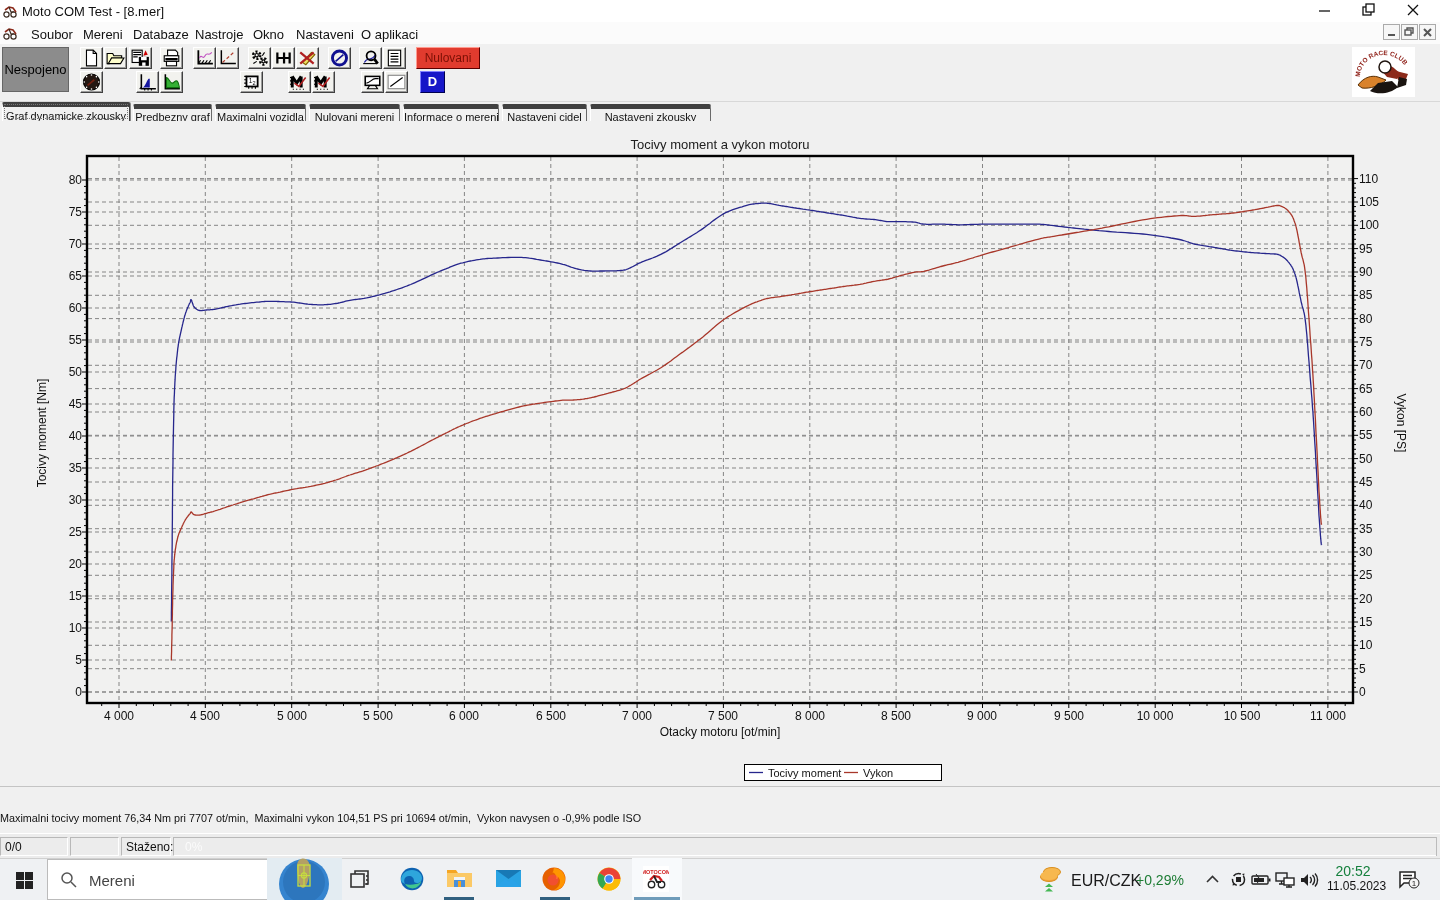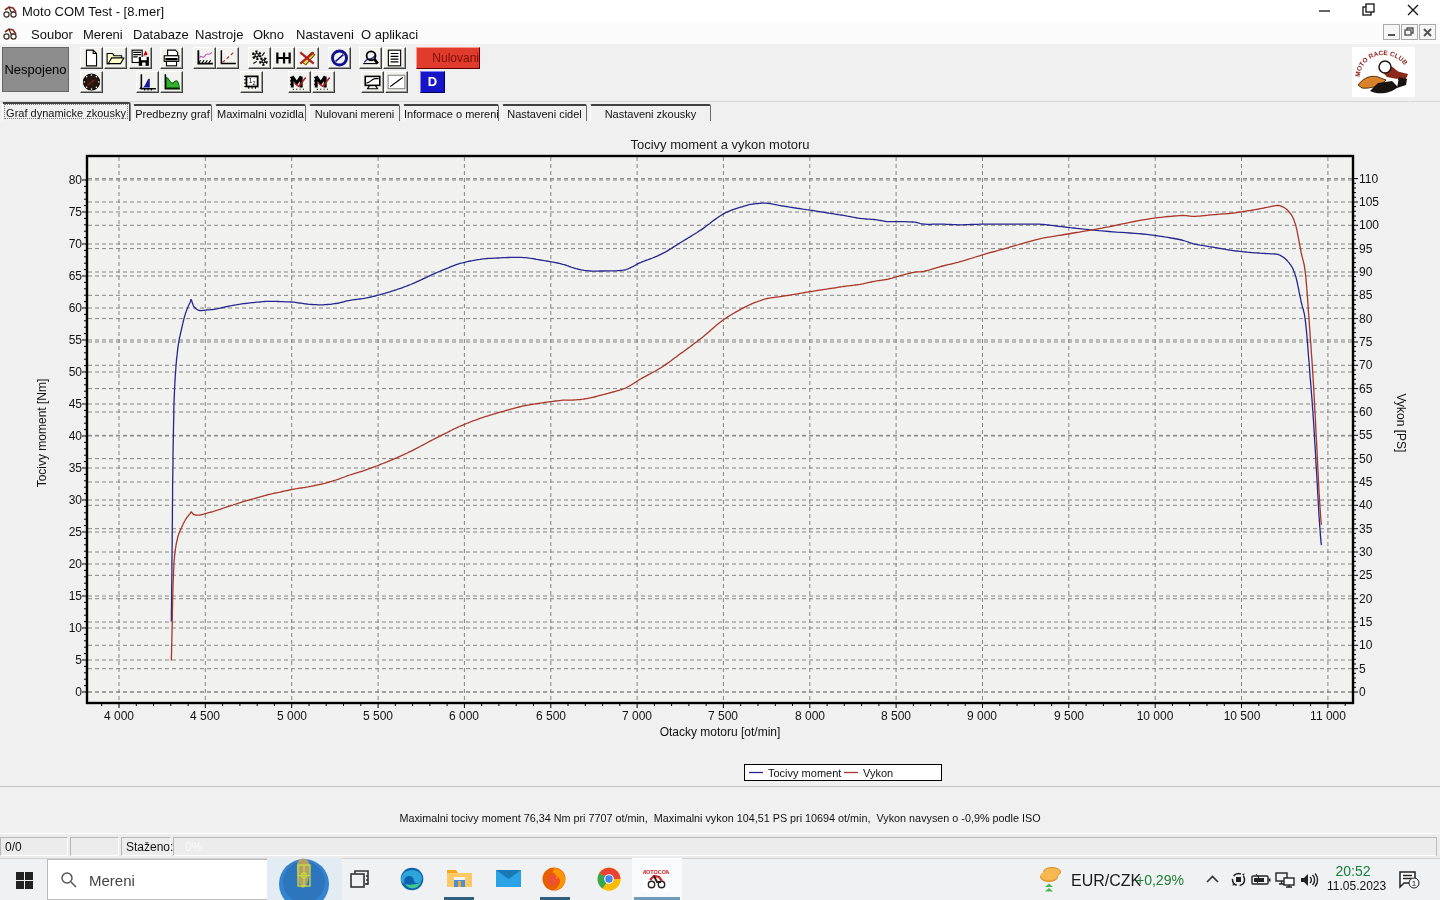--- a/index.html
+++ b/index.html
@@ -1,17 +1,17 @@
 <!DOCTYPE html>
 <html><head><meta charset="utf-8"><style>
 *{margin:0;padding:0;box-sizing:border-box}
 body{width:1440px;height:900px;font-family:"Liberation Sans",sans-serif;background:#f0f0f0;overflow:hidden;position:relative}
 .abs{position:absolute}
 .tb{position:absolute;border-top:1px solid #fff;border-left:1px solid #fff;border-right:1px solid #404040;border-bottom:1px solid #404040;box-shadow:inset -1px -1px 0 #9a9a9a;display:flex;align-items:center;justify-content:center}
-.tab{position:absolute;top:104px;height:17px;background:#f0f0f0;border-top:2px solid #404040;border-left:1px solid #fff;border-right:1px solid #6a6a6a;border-radius:2px 2px 0 0;font-size:11px;color:#111;text-align:center;line-height:16px;white-space:nowrap;overflow:hidden}
+.tab{position:absolute;top:104px;height:17px;background:#f0f0f0;border-top:5px solid #404040;border-left:1px solid #fff;border-right:1px solid #6a6a6a;border-radius:2px 2px 0 0;font-size:11px;color:#111;text-align:center;line-height:16px;white-space:nowrap;overflow:hidden}
 .tab.active{top:102px;height:19px;border-right:1px solid #404040;box-shadow:1px 0 0 #888;line-height:18px;outline:1px dotted #777;outline-offset:-3px}
 .cell{position:absolute;top:837px;height:19px;border:1px solid #b8b8b8;border-bottom-color:#fff;border-right-color:#fff;font-size:12px;color:#111;padding:2px 4px;background:#ececec}
 .ti{position:absolute;top:866px;width:26px;height:28px}
 </style></head><body>
 
 <div class="abs" style="left:0;top:0;width:1440px;height:22px;background:#fff"></div>
 <div class="abs" style="left:3px;top:4px"><svg width="14" height="13" viewBox="0 0 14 13">
       <circle cx="3.5" cy="9.5" r="2.6" fill="none" stroke="#3a2a20" stroke-width="1.2"></circle>
       <circle cx="10.5" cy="9.5" r="2.6" fill="none" stroke="#3a2a20" stroke-width="1.2"></circle>
       <path d="M2 5l4-3 4 1 3 4" stroke="#8c2a1a" stroke-width="1.6" fill="none"></path>
@@ -195,21 +195,21 @@
       <path d="M3 9c3 0 5-4 8-4h3" stroke="#000" fill="none"></path>
       <path d="M6 11l-2 3h9l-2-3" fill="none" stroke="#000"></path>
     </svg>
   </div>
 <div class="tb" style="left:385px;top:71px;width:23px;height:22px;background:#f2f2ee">
     <svg width="19" height="18" viewBox="0 0 17 16">
       <rect x="1" y="2" width="15" height="12" fill="#fff" stroke="#888"></rect>
       <path d="M3 12L14 4" stroke="#000"></path>
     </svg>
   </div>
-<div class="abs" style="left:416px;top:47px;width:64px;height:22px;background:#e13b2e;border-top:1px solid #ff9a90;border-left:1px solid #ff9a90;border-right:1px solid #5a0000;border-bottom:1px solid #5a0000;color:#7a1005;font-size:12px;text-align:right;line-height:20px">Nulovani</div>
+<div class="abs" style="left:416px;top:47px;width:64px;height:22px;background:#e13b2e;border-top:1px solid #ff9a90;border-left:1px solid #ff9a90;border-right:1px solid #5a0000;border-bottom:1px solid #5a0000;color:#7a1005;font-size:12px;text-align:center;line-height:20px">Nulovani</div>
 <div class="abs" style="left:420px;top:71px;width:25px;height:22px;background:#1616c8;border-top:1px solid #8080ff;border-left:1px solid #8080ff;border-right:1px solid #000050;border-bottom:1px solid #000050;color:#fff;font-weight:bold;font-size:13px;text-align:center;line-height:20px">D</div>
 <div class="abs" style="left:1352px;top:47px"><svg width="63" height="50" viewBox="0 0 63 50">
       <rect width="63" height="50" fill="#fff"></rect>
 <path id="arc" d="M8 30 A24 22 0 0 1 56 30" fill="none" stroke="none"></path>
 <text font-size="6.5" font-weight="bold" fill="#8c1a12" font-family="Liberation Sans"><textPath href="#arc">MOTO RACE CLUB</textPath></text>
 <path d="M6 38c6-8 14-10 20-8l8 3c-6 6-16 9-24 8z" fill="#d9822b" stroke="#5a3005"></path>
 <path d="M28 22c5-4 12-4 15 0l6 5-4 5-10-2z" fill="#8c2a1a"></path>
 <path d="M44 24l12 3-2 5-8 1z" fill="#8c2a1a"></path>
 <circle cx="33" cy="20" r="6" fill="#fff" stroke="#201510" stroke-width="1.5"></circle>
 <path d="M18 44c8 4 20 3 28-4l-6-6-14 2z" fill="#1a1410"></path>
@@ -297,21 +297,21 @@
 <path d="M171.3 621.6L171.4 617.8L171.4 613.1L171.5 607.5L171.6 601.2L171.6 594.4L171.7 587.2L171.8 579.8L171.9 572.2L171.9 564.8L172.0 557.6L172.1 550.4L172.2 542.8L172.2 534.9L172.3 526.9L172.4 518.8L172.4 510.8L172.5 502.8L172.6 495.1L172.6 487.8L172.7 480.8L172.8 474.2L172.9 467.7L173.0 461.4L173.0 455.3L173.1 449.4L173.2 443.7L173.3 438.2L173.4 433.0L173.5 428.0L173.6 423.2L173.7 418.7L173.8 414.6L173.8 410.7L173.9 407.0L174.0 403.6L174.1 400.3L174.2 397.1L174.4 394.1L174.5 391.0L174.6 388.0L174.8 385.0L174.9 382.2L175.1 379.4L175.2 376.8L175.4 374.2L175.6 371.7L175.8 369.3L175.9 367.0L176.1 364.7L176.3 362.4L176.5 360.2L176.7 358.1L177.0 356.0L177.2 354.0L177.4 352.1L177.6 350.2L177.8 348.4L178.1 346.6L178.3 344.9L178.6 343.2L178.8 341.6L179.1 340.1L179.4 338.6L179.7 337.2L180.0 335.8L180.3 334.5L180.6 333.2L180.9 331.9L181.2 330.5L181.5 329.1L181.8 327.7L182.2 326.2L182.5 324.7L182.9 323.2L183.2 321.7L183.6 320.3L183.9 318.8L184.3 317.5L184.6 316.2L185.0 315.0L185.3 314.0L185.6 312.9L186.0 312.0L186.3 311.1L186.6 310.3L186.9 309.5L187.2 308.8L187.5 308.0L187.8 307.4L188.1 306.7L188.3 306.1L188.6 305.5L188.8 305.0L189.0 304.6L189.2 304.1L189.4 303.7L189.6 303.3L189.8 303.0L190.0 302.6L190.2 302.2L190.3 301.9L190.4 301.5L190.5 301.0L190.6 300.6L190.6 300.3L190.7 300.0L190.8 299.7L190.9 299.6L191.0 299.6L191.2 299.7L191.4 300.0L191.6 300.4L191.8 301.0L192.0 301.7L192.3 302.5L192.5 303.3L192.8 304.1L193.1 304.9L193.3 305.5L193.6 306.1L193.9 306.5L194.2 307.0L194.5 307.3L194.8 307.7L195.1 308.0L195.4 308.3L195.7 308.6L196.0 308.8L196.4 309.1L196.7 309.3L197.1 309.5L197.4 309.7L197.7 309.9L198.1 310.0L198.4 310.2L198.8 310.3L199.1 310.4L199.6 310.5L200.0 310.5L200.5 310.6L201.1 310.6L201.6 310.6L202.2 310.5L202.9 310.4L203.6 310.4L204.2 310.3L204.9 310.2L205.7 310.1L206.4 310.0L207.1 309.9L207.8 309.9L208.5 309.8L209.2 309.8L209.9 309.8L210.6 309.7L211.3 309.7L212.1 309.6L212.9 309.5L213.8 309.4L214.7 309.3L215.7 309.1L216.7 308.9L217.8 308.7L218.9 308.4L220.1 308.1L221.3 307.8L222.5 307.5L223.7 307.3L225.0 307.0L226.2 306.7L227.5 306.5L228.9 306.2L230.2 305.9L231.6 305.7L232.9 305.4L234.3 305.1L235.8 304.9L237.2 304.6L238.7 304.4L240.2 304.2L241.8 303.9L243.4 303.7L245.1 303.5L246.8 303.3L248.5 303.1L250.2 302.9L251.9 302.7L253.6 302.6L255.1 302.4L256.6 302.2L258.1 302.1L259.4 302.0L260.8 301.8L262.0 301.7L263.3 301.6L264.5 301.5L265.7 301.4L266.9 301.4L268.1 301.3L269.2 301.3L270.4 301.3L271.5 301.3L272.5 301.3L273.5 301.3L274.5 301.3L275.5 301.4L276.6 301.4L277.6 301.5L278.8 301.5L280.0 301.6L281.2 301.6L282.5 301.7L283.9 301.7L285.3 301.8L286.7 301.8L288.2 301.9L289.6 301.9L291.1 302.0L292.5 302.1L293.9 302.2L295.3 302.4L296.7 302.6L298.1 302.8L299.5 303.0L300.9 303.2L302.3 303.4L303.7 303.6L305.1 303.8L306.5 304.0L307.9 304.2L309.3 304.3L310.7 304.4L312.1 304.5L313.5 304.6L314.9 304.7L316.3 304.7L317.7 304.8L319.1 304.8L320.5 304.8L321.9 304.8L323.3 304.8L324.7 304.7L326.1 304.6L327.5 304.5L328.9 304.4L330.3 304.3L331.7 304.1L333.1 303.9L334.5 303.7L335.9 303.5L337.3 303.3L338.7 303.0L340.1 302.7L341.5 302.3L342.9 302.0L344.3 301.6L345.7 301.2L347.1 300.9L348.5 300.6L349.9 300.3L351.3 300.1L352.7 299.9L354.1 299.7L355.5 299.5L356.9 299.4L358.3 299.2L359.7 299.0L361.1 298.8L362.5 298.6L363.9 298.4L365.3 298.1L366.6 297.9L368.0 297.6L369.3 297.3L370.7 297.0L372.0 296.7L373.4 296.3L374.9 296.0L376.3 295.6L377.9 295.2L379.5 294.8L381.1 294.3L382.9 293.8L384.6 293.4L386.4 292.8L388.2 292.3L390.0 291.8L391.8 291.2L393.6 290.7L395.3 290.1L397.0 289.5L398.7 288.9L400.4 288.4L402.1 287.8L403.7 287.2L405.4 286.5L407.2 285.9L408.9 285.2L410.7 284.5L412.6 283.7L414.6 282.8L416.6 281.9L418.8 280.9L421.0 279.9L423.2 278.8L425.4 277.8L427.5 276.8L429.6 275.8L431.5 274.9L433.3 274.1L435.0 273.3L436.5 272.7L438.0 272.0L439.3 271.5L440.7 270.9L441.9 270.4L443.2 269.9L444.5 269.4L445.8 268.9L447.1 268.3L448.5 267.8L449.8 267.2L451.1 266.7L452.4 266.2L453.7 265.6L455.0 265.1L456.4 264.6L457.9 264.1L459.4 263.7L460.9 263.2L462.7 262.8L464.5 262.3L466.4 261.9L468.3 261.4L470.3 261.0L472.3 260.7L474.3 260.3L476.3 259.9L478.2 259.6L479.9 259.4L481.6 259.1L483.1 258.9L484.5 258.8L485.9 258.6L487.3 258.5L488.7 258.4L490.2 258.3L491.8 258.3L493.5 258.2L495.5 258.1L497.7 258.0L500.1 257.9L502.7 257.7L505.4 257.6L508.2 257.5L511.0 257.4L513.8 257.4L516.5 257.4L519.0 257.4L521.4 257.4L523.6 257.6L525.6 257.7L527.5 257.9L529.4 258.2L531.2 258.4L533.0 258.7L534.8 259.0L536.6 259.4L538.4 259.7L540.4 260.0L542.4 260.3L544.5 260.7L546.7 261.0L548.9 261.4L551.1 261.8L553.2 262.2L555.3 262.6L557.4 263.0L559.3 263.4L561.1 263.8L562.8 264.3L564.3 264.7L565.8 265.2L567.1 265.7L568.5 266.2L569.7 266.6L571.0 267.1L572.3 267.5L573.6 267.9L574.9 268.3L576.3 268.7L577.6 269.0L578.9 269.3L580.2 269.6L581.5 269.9L582.8 270.1L584.2 270.4L585.6 270.6L587.2 270.7L588.7 270.9L590.4 271.0L592.3 271.1L594.2 271.1L596.1 271.1L598.1 271.1L600.1 271.0L602.1 271.0L604.1 271.0L606.0 270.9L607.7 270.9L609.5 270.9L611.2 270.8L612.9 270.8L614.5 270.8L616.2 270.8L617.7 270.7L619.2 270.6L620.7 270.5L622.0 270.4L623.3 270.2L624.4 270.0L625.5 269.8L626.4 269.5L627.2 269.2L628.0 268.9L628.8 268.5L629.5 268.2L630.3 267.8L631.1 267.4L631.9 267.0L632.7 266.7L633.5 266.3L634.1 265.9L634.8 265.5L635.5 265.1L636.2 264.7L637.1 264.2L638.1 263.7L639.2 263.2L640.6 262.6L642.1 261.9L644.0 261.2L645.9 260.4L648.1 259.7L650.3 258.8L652.5 258.0L654.8 257.1L657.1 256.2L659.2 255.2L661.3 254.2L663.2 253.2L665.2 252.2L667.0 251.1L668.9 249.9L670.8 248.8L672.6 247.6L674.5 246.4L676.4 245.2L678.3 243.9L680.3 242.7L682.3 241.5L684.3 240.3L686.3 239.1L688.4 237.8L690.4 236.6L692.5 235.3L694.6 234.0L696.7 232.7L698.8 231.3L701.0 229.9L703.2 228.4L705.4 226.8L707.6 225.1L709.9 223.4L712.1 221.6L714.4 219.9L716.7 218.3L718.9 216.7L721.2 215.2L723.4 213.9L725.7 212.7L728.1 211.7L730.5 210.7L732.9 209.7L735.2 208.9L737.6 208.1L739.8 207.4L742.0 206.8L744.0 206.2L745.9 205.6L747.6 205.1L749.2 204.7L750.7 204.4L752.1 204.2L753.4 204.0L754.6 203.8L755.8 203.7L757.0 203.6L758.1 203.5L759.2 203.4L760.3 203.3L761.2 203.2L762.2 203.1L763.0 203.1L763.9 203.1L764.7 203.1L765.5 203.1L766.4 203.2L767.3 203.3L768.4 203.4L769.4 203.5L770.6 203.7L771.8 203.9L773.0 204.1L774.2 204.4L775.5 204.6L776.7 204.9L778.0 205.1L779.2 205.4L780.4 205.6L781.6 205.8L782.8 206.0L783.9 206.2L785.0 206.4L786.2 206.5L787.3 206.7L788.5 206.9L789.8 207.1L791.1 207.3L792.5 207.5L794.1 207.8L795.7 208.0L797.5 208.3L799.3 208.5L801.2 208.8L803.0 209.1L804.8 209.3L806.6 209.6L808.3 209.8L809.8 210.1L811.2 210.3L812.5 210.5L813.8 210.7L815.0 210.9L816.2 211.1L817.3 211.3L818.4 211.4L819.6 211.6L820.7 211.8L821.9 212.0L823.1 212.2L824.3 212.4L825.5 212.6L826.7 212.8L827.9 213.0L829.1 213.2L830.4 213.3L831.6 213.5L832.8 213.7L834.0 213.9L835.2 214.1L836.4 214.3L837.6 214.5L838.7 214.7L839.9 214.8L841.1 215.0L842.3 215.2L843.5 215.4L844.8 215.6L846.1 215.8L847.4 216.1L848.7 216.3L850.0 216.6L851.4 216.9L852.8 217.2L854.1 217.4L855.6 217.7L857.0 218.0L858.4 218.2L859.9 218.4L861.4 218.6L862.9 218.7L864.5 218.9L866.1 219.0L867.8 219.1L869.4 219.2L871.0 219.3L872.5 219.4L874.0 219.5L875.4 219.7L876.8 219.9L878.1 220.1L879.3 220.3L880.5 220.5L881.7 220.7L882.8 220.9L884.0 221.1L885.2 221.3L886.3 221.5L887.5 221.6L888.7 221.7L889.9 221.7L891.0 221.7L892.2 221.7L893.3 221.7L894.5 221.6L895.7 221.6L897.0 221.6L898.3 221.6L899.6 221.6L901.0 221.6L902.6 221.7L904.2 221.7L905.9 221.7L907.6 221.8L909.3 221.9L910.9 221.9L912.4 222.0L913.9 222.1L915.1 222.2L916.2 222.4L917.2 222.6L917.9 222.8L918.6 223.0L919.2 223.2L919.9 223.5L920.6 223.7L921.5 223.9L922.5 224.0L923.8 224.2L925.3 224.2L926.9 224.3L928.8 224.3L930.7 224.3L932.7 224.2L934.8 224.2L936.9 224.2L938.9 224.1L940.9 224.1L942.8 224.2L944.6 224.2L946.3 224.3L947.9 224.3L949.6 224.4L951.2 224.5L952.9 224.6L954.5 224.7L956.3 224.7L958.1 224.8L960.0 224.8L962.1 224.8L964.2 224.7L966.3 224.7L968.5 224.6L970.7 224.5L973.0 224.4L975.3 224.3L977.7 224.3L980.1 224.2L982.5 224.2L984.9 224.1L987.4 224.1L989.9 224.1L992.4 224.1L995.0 224.1L997.6 224.1L1000.3 224.1L1002.9 224.1L1005.7 224.2L1008.4 224.2L1011.3 224.2L1014.3 224.1L1017.4 224.1L1020.6 224.1L1023.8 224.1L1027.0 224.1L1030.0 224.1L1032.8 224.1L1035.4 224.1L1037.8 224.2L1039.7 224.2L1041.3 224.3L1042.6 224.4L1043.7 224.5L1044.8 224.6L1045.8 224.7L1046.9 224.9L1048.2 225.0L1049.7 225.2L1051.6 225.4L1053.8 225.7L1056.2 226.0L1058.9 226.3L1061.7 226.6L1064.6 227.0L1067.6 227.3L1070.6 227.7L1073.6 228.0L1076.5 228.3L1079.2 228.6L1081.8 228.9L1084.3 229.2L1086.6 229.4L1089.0 229.7L1091.3 229.9L1093.7 230.2L1096.3 230.4L1099.0 230.7L1101.9 230.9L1105.1 231.2L1108.7 231.5L1112.6 231.8L1116.7 232.1L1121.0 232.3L1125.4 232.6L1129.9 233.0L1134.3 233.3L1138.6 233.6L1142.7 234.0L1146.6 234.4L1150.3 234.8L1154.0 235.3L1157.6 235.8L1161.2 236.3L1164.6 236.9L1168.0 237.4L1171.1 238.0L1174.1 238.5L1176.9 239.0L1179.4 239.5L1181.6 240.0L1183.5 240.5L1185.1 241.0L1186.6 241.5L1187.9 241.9L1189.1 242.4L1190.3 242.8L1191.5 243.2L1192.8 243.6L1194.2 244.0L1195.7 244.3L1197.3 244.6L1198.8 244.9L1200.4 245.2L1202.0 245.4L1203.5 245.7L1205.0 245.9L1206.5 246.1L1207.9 246.3L1209.3 246.6L1210.5 246.8L1211.7 247.0L1212.9 247.2L1214.0 247.4L1215.1 247.6L1216.2 247.7L1217.2 247.9L1218.3 248.1L1219.4 248.3L1220.5 248.5L1221.6 248.7L1222.6 248.9L1223.6 249.1L1224.7 249.2L1225.7 249.4L1226.8 249.6L1227.9 249.8L1229.1 250.0L1230.3 250.2L1231.7 250.4L1233.2 250.6L1234.8 250.8L1236.5 251.0L1238.3 251.2L1240.1 251.4L1242.0 251.6L1243.8 251.8L1245.7 252.0L1247.5 252.2L1249.3 252.3L1251.1 252.5L1252.9 252.6L1254.8 252.8L1256.7 252.9L1258.5 253.0L1260.3 253.2L1262.1 253.3L1263.8 253.4L1265.3 253.5L1266.8 253.6L1268.1 253.7L1269.3 253.7L1270.5 253.8L1271.6 253.8L1272.6 253.9L1273.5 253.9L1274.4 254.0L1275.2 254.0L1276.0 254.1L1276.8 254.2L1277.5 254.4L1278.1 254.5L1278.6 254.7L1279.1 254.8L1279.5 255.0L1279.9 255.2L1280.3 255.4L1280.7 255.6L1281.1 255.9L1281.6 256.2L1282.1 256.5L1282.6 256.8L1283.1 257.1L1283.6 257.4L1284.1 257.8L1284.6 258.2L1285.1 258.6L1285.6 259.0L1286.1 259.5L1286.6 260.0L1287.1 260.5L1287.7 261.1L1288.2 261.8L1288.7 262.4L1289.3 263.1L1289.8 263.8L1290.3 264.4L1290.8 265.1L1291.2 265.8L1291.6 266.4L1292.0 267.0L1292.3 267.6L1292.6 268.1L1292.9 268.7L1293.1 269.2L1293.3 269.7L1293.5 270.3L1293.8 270.9L1294.0 271.5L1294.2 272.2L1294.5 272.8L1294.7 273.3L1294.9 273.9L1295.1 274.4L1295.3 275.0L1295.5 275.7L1295.8 276.4L1296.0 277.4L1296.3 278.5L1296.6 279.8L1297.0 281.5L1297.4 283.3L1297.8 285.4L1298.3 287.6L1298.8 290.0L1299.2 292.4L1299.7 294.8L1300.2 297.1L1300.7 299.4L1301.1 301.6L1301.6 303.5L1302.0 305.2L1302.4 306.7L1302.9 308.2L1303.3 309.7L1303.7 311.4L1304.2 313.3L1304.6 315.5L1305.0 318.2L1305.4 321.4L1305.9 325.3L1306.3 329.7L1306.8 334.5L1307.2 339.7L1307.7 345.2L1308.1 350.7L1308.5 356.3L1309.0 361.8L1309.4 367.0L1309.8 372.0L1310.1 376.7L1310.5 381.1L1310.9 385.5L1311.2 389.7L1311.5 394.0L1311.9 398.2L1312.2 402.6L1312.5 407.1L1312.9 411.8L1313.2 416.8L1313.6 422.1L1313.9 427.7L1314.3 433.5L1314.6 439.5L1315.0 445.6L1315.4 451.7L1315.7 457.7L1316.0 463.5L1316.4 469.1L1316.7 474.4L1317.0 479.5L1317.3 484.5L1317.5 489.5L1317.8 494.3L1318.1 499.0L1318.3 503.5L1318.6 507.8L1318.8 511.9L1319.0 515.7L1319.3 519.2L1319.5 522.4L1319.7 525.4L1319.9 528.2L1320.1 530.7L1320.3 533.0L1320.4 535.1L1320.6 537.0L1320.7 538.7L1320.9 540.2L1321.0 541.6L1321.1 542.7L1321.2 543.5L1321.3 544.1L1321.3 544.4L1321.4 544.6L1321.4 544.7L1321.4 544.7L1321.5 544.7L1321.5 544.7L1321.5 544.8" stroke="#26268c" stroke-width="1.3" fill="none"></path>
 <path d="M171.3 660.5L171.4 658.9L171.4 656.7L171.5 654.2L171.6 651.4L171.6 648.4L171.7 645.2L171.8 641.8L171.9 638.5L171.9 635.1L172.0 631.9L172.1 628.7L172.2 625.2L172.2 621.7L172.3 618.1L172.4 614.5L172.4 610.9L172.5 607.4L172.6 603.9L172.6 600.6L172.7 597.5L172.8 594.5L172.9 591.6L173.0 588.8L173.0 586.0L173.1 583.4L173.2 580.8L173.3 578.3L173.4 576.0L173.5 573.7L173.6 571.5L173.7 569.5L173.8 567.7L173.8 565.9L173.9 564.2L174.0 562.7L174.1 561.2L174.2 559.8L174.4 558.4L174.5 557.0L174.6 555.6L174.8 554.2L174.9 552.9L175.1 551.6L175.2 550.4L175.4 549.2L175.6 548.1L175.8 547.0L175.9 545.9L176.1 544.8L176.3 543.8L176.5 542.7L176.7 541.7L177.0 540.8L177.2 539.8L177.4 538.9L177.6 538.0L177.8 537.1L178.1 536.3L178.3 535.5L178.6 534.6L178.8 533.9L179.1 533.1L179.4 532.4L179.7 531.7L180.0 531.0L180.3 530.4L180.6 529.7L180.9 529.0L181.2 528.4L181.5 527.7L181.8 526.9L182.2 526.2L182.5 525.4L182.9 524.7L183.2 523.9L183.6 523.2L183.9 522.5L184.3 521.8L184.6 521.1L185.0 520.5L185.3 519.9L185.6 519.4L186.0 518.9L186.3 518.4L186.6 518.0L186.9 517.5L187.2 517.1L187.5 516.7L187.8 516.4L188.1 516.0L188.3 515.7L188.6 515.3L188.8 515.1L189.0 514.8L189.2 514.5L189.4 514.3L189.6 514.1L189.8 513.9L190.0 513.7L190.2 513.5L190.3 513.3L190.4 513.0L190.5 512.8L190.6 512.6L190.6 512.4L190.7 512.3L190.8 512.2L190.9 512.1L191.0 512.0L191.2 512.0L191.4 512.1L191.6 512.3L191.8 512.5L192.0 512.8L192.3 513.1L192.5 513.4L192.8 513.7L193.1 514.0L193.3 514.2L193.6 514.4L193.9 514.6L194.2 514.7L194.5 514.8L194.8 514.9L195.1 515.0L195.4 515.0L195.7 515.1L196.0 515.1L196.4 515.1L196.7 515.2L197.1 515.2L197.4 515.2L197.7 515.2L198.1 515.2L198.4 515.2L198.8 515.2L199.1 515.1L199.6 515.1L200.0 515.0L200.5 514.9L201.1 514.8L201.6 514.6L202.2 514.5L202.9 514.3L203.6 514.1L204.2 513.9L204.9 513.7L205.7 513.5L206.4 513.3L207.1 513.1L207.8 512.9L208.5 512.7L209.2 512.6L209.9 512.4L210.6 512.2L211.3 512.0L212.1 511.8L212.9 511.6L213.8 511.3L214.7 511.0L215.7 510.7L216.7 510.4L217.8 510.0L218.9 509.6L220.1 509.3L221.3 508.8L222.5 508.4L223.7 508.0L225.0 507.6L226.2 507.2L227.5 506.7L228.9 506.3L230.2 505.9L231.6 505.4L232.9 505.0L234.3 504.5L235.8 504.0L237.2 503.6L238.7 503.1L240.2 502.7L241.8 502.2L243.4 501.7L245.1 501.2L246.8 500.7L248.5 500.2L250.2 499.7L251.9 499.2L253.6 498.8L255.1 498.3L256.6 497.9L258.1 497.5L259.4 497.1L260.8 496.7L262.0 496.4L263.3 496.0L264.5 495.7L265.7 495.3L266.9 495.0L268.1 494.7L269.2 494.4L270.4 494.2L271.5 493.9L272.5 493.7L273.5 493.4L274.5 493.2L275.5 493.0L276.6 492.8L277.6 492.6L278.8 492.3L280.0 492.1L281.2 491.8L282.5 491.5L283.9 491.2L285.3 490.9L286.7 490.6L288.2 490.3L289.6 490.0L291.1 489.7L292.5 489.4L293.9 489.1L295.3 488.9L296.7 488.7L298.1 488.4L299.5 488.2L300.9 488.0L302.3 487.8L303.7 487.6L305.1 487.4L306.5 487.1L307.9 486.9L309.3 486.6L310.7 486.4L312.1 486.1L313.5 485.8L314.9 485.5L316.3 485.2L317.7 484.9L319.1 484.6L320.5 484.3L321.9 484.0L323.3 483.6L324.7 483.3L326.1 482.9L327.5 482.5L328.9 482.1L330.3 481.7L331.7 481.3L333.1 480.9L334.5 480.4L335.9 480.0L337.3 479.5L338.7 479.1L340.1 478.6L341.5 478.0L342.9 477.5L344.3 477.0L345.7 476.5L347.1 475.9L348.5 475.4L349.9 475.0L351.3 474.5L352.7 474.1L354.1 473.6L355.5 473.2L356.9 472.8L358.3 472.4L359.7 471.9L361.1 471.5L362.5 471.1L363.9 470.6L365.3 470.1L366.6 469.6L368.0 469.2L369.3 468.7L370.7 468.2L372.0 467.7L373.4 467.2L374.9 466.6L376.3 466.0L377.9 465.5L379.5 464.8L381.1 464.2L382.9 463.5L384.6 462.8L386.4 462.1L388.2 461.3L390.0 460.6L391.8 459.8L393.6 459.1L395.3 458.3L397.0 457.6L398.7 456.8L400.4 456.1L402.1 455.3L403.7 454.6L405.4 453.8L407.2 453.0L408.9 452.1L410.7 451.3L412.6 450.4L414.6 449.4L416.6 448.3L418.8 447.2L421.0 446.0L423.2 444.9L425.4 443.7L427.5 442.5L429.6 441.4L431.5 440.4L433.3 439.5L435.0 438.6L436.5 437.8L438.0 437.1L439.3 436.4L440.7 435.7L441.9 435.1L443.2 434.4L444.5 433.8L445.8 433.1L447.1 432.5L448.5 431.8L449.8 431.1L451.1 430.5L452.4 429.8L453.7 429.1L455.0 428.5L456.4 427.8L457.9 427.1L459.4 426.5L460.9 425.8L462.7 425.1L464.5 424.3L466.4 423.5L468.3 422.8L470.3 422.0L472.3 421.2L474.3 420.5L476.3 419.8L478.2 419.1L479.9 418.4L481.6 417.9L483.1 417.3L484.5 416.9L485.9 416.4L487.3 416.0L488.7 415.6L490.2 415.1L491.8 414.7L493.5 414.1L495.5 413.6L497.7 412.9L500.1 412.2L502.7 411.5L505.4 410.7L508.2 409.9L511.0 409.1L513.8 408.3L516.5 407.6L519.0 407.0L521.4 406.4L523.6 405.9L525.6 405.5L527.5 405.1L529.4 404.8L531.2 404.5L533.0 404.2L534.8 404.0L536.6 403.7L538.4 403.4L540.4 403.1L542.4 402.8L544.5 402.5L546.7 402.2L548.9 401.9L551.1 401.6L553.2 401.3L555.3 401.0L557.4 400.8L559.3 400.6L561.1 400.4L562.8 400.2L564.3 400.2L565.8 400.1L567.1 400.1L568.5 400.1L569.7 400.1L571.0 400.1L572.3 400.1L573.6 400.0L574.9 399.9L576.3 399.8L577.6 399.7L578.9 399.6L580.2 399.5L581.5 399.3L582.8 399.2L584.2 399.0L585.6 398.7L587.2 398.5L588.7 398.2L590.4 397.8L592.3 397.4L594.2 397.0L596.1 396.5L598.1 395.9L600.1 395.4L602.1 394.9L604.1 394.4L606.0 393.8L607.7 393.4L609.5 392.9L611.2 392.5L612.9 392.0L614.5 391.6L616.2 391.2L617.7 390.7L619.2 390.3L620.7 389.9L622.0 389.4L623.3 389.0L624.4 388.5L625.5 388.1L626.4 387.7L627.2 387.2L628.0 386.8L628.8 386.3L629.5 385.9L630.3 385.4L631.1 385.0L631.9 384.5L632.7 384.0L633.5 383.5L634.1 383.1L634.8 382.6L635.5 382.2L636.2 381.7L637.1 381.1L638.1 380.5L639.2 379.8L640.6 379.0L642.1 378.1L644.0 377.1L645.9 376.1L648.1 374.9L650.3 373.8L652.5 372.5L654.8 371.3L657.1 370.0L659.2 368.7L661.3 367.5L663.2 366.2L665.2 364.9L667.0 363.6L668.9 362.3L670.8 360.9L672.6 359.5L674.5 358.1L676.4 356.7L678.3 355.3L680.3 353.8L682.3 352.4L684.3 350.9L686.3 349.4L688.4 347.9L690.4 346.4L692.5 344.9L694.6 343.3L696.7 341.7L698.8 340.1L701.0 338.4L703.2 336.7L705.4 334.8L707.6 332.9L709.9 330.9L712.1 328.9L714.4 327.0L716.7 325.0L718.9 323.2L721.2 321.4L723.4 319.7L725.7 318.2L728.1 316.6L730.5 315.2L732.9 313.7L735.2 312.4L737.6 311.1L739.8 309.9L742.0 308.7L744.0 307.7L745.9 306.7L747.6 305.8L749.2 305.0L750.7 304.3L752.1 303.7L753.4 303.2L754.6 302.7L755.8 302.2L757.0 301.8L758.1 301.4L759.2 301.0L760.3 300.6L761.2 300.3L762.2 299.9L763.0 299.7L763.9 299.4L764.7 299.2L765.5 299.0L766.4 298.7L767.3 298.5L768.4 298.3L769.4 298.1L770.6 297.9L771.8 297.7L773.0 297.6L774.2 297.4L775.5 297.2L776.7 297.1L778.0 296.9L779.2 296.8L780.4 296.6L781.6 296.4L782.8 296.2L783.9 296.0L785.0 295.9L786.2 295.7L787.3 295.5L788.5 295.3L789.8 295.1L791.1 294.9L792.5 294.6L794.1 294.4L795.7 294.1L797.5 293.8L799.3 293.5L801.2 293.2L803.0 292.8L804.8 292.5L806.6 292.2L808.3 292.0L809.8 291.7L811.2 291.5L812.5 291.3L813.8 291.1L815.0 290.9L816.2 290.7L817.3 290.5L818.4 290.4L819.6 290.2L820.7 290.0L821.9 289.8L823.1 289.6L824.3 289.4L825.5 289.3L826.7 289.1L827.9 288.9L829.1 288.7L830.4 288.5L831.6 288.3L832.8 288.1L834.0 288.0L835.2 287.8L836.4 287.6L837.6 287.4L838.7 287.2L839.9 287.0L841.1 286.8L842.3 286.7L843.5 286.5L844.8 286.3L846.1 286.1L847.4 285.9L848.7 285.8L850.0 285.6L851.4 285.5L852.8 285.3L854.1 285.2L855.6 285.0L857.0 284.8L858.4 284.6L859.9 284.4L861.4 284.1L862.9 283.8L864.5 283.4L866.1 283.1L867.8 282.7L869.4 282.3L871.0 282.0L872.5 281.6L874.0 281.3L875.4 281.1L876.8 280.8L878.1 280.6L879.3 280.5L880.5 280.3L881.7 280.2L882.8 280.0L884.0 279.9L885.2 279.7L886.3 279.5L887.5 279.3L888.7 279.0L889.9 278.7L891.0 278.4L892.2 278.1L893.3 277.7L894.5 277.4L895.7 277.0L897.0 276.6L898.3 276.3L899.6 275.9L901.0 275.5L902.6 275.1L904.2 274.7L905.9 274.2L907.6 273.8L909.3 273.4L910.9 273.0L912.4 272.6L913.9 272.3L915.1 272.1L916.2 271.9L917.2 271.8L917.9 271.8L918.6 271.8L919.2 271.8L919.9 271.8L920.6 271.8L921.5 271.7L922.5 271.6L923.8 271.4L925.3 271.0L926.9 270.6L928.8 270.1L930.7 269.5L932.7 268.9L934.8 268.3L936.9 267.7L938.9 267.1L940.9 266.5L942.8 266.0L944.6 265.5L946.3 265.1L947.9 264.7L949.6 264.3L951.2 264.0L952.9 263.6L954.5 263.2L956.3 262.7L958.1 262.3L960.0 261.7L962.1 261.2L964.2 260.5L966.3 259.9L968.5 259.2L970.7 258.5L973.0 257.8L975.3 257.0L977.7 256.3L980.1 255.6L982.5 254.8L984.9 254.1L987.4 253.4L989.9 252.7L992.4 252.0L995.0 251.3L997.6 250.6L1000.3 249.8L1002.9 249.1L1005.7 248.3L1008.4 247.6L1011.3 246.7L1014.3 245.9L1017.4 245.0L1020.6 244.0L1023.8 243.1L1027.0 242.2L1030.0 241.4L1032.8 240.6L1035.4 239.9L1037.8 239.3L1039.7 238.8L1041.3 238.4L1042.6 238.2L1043.7 237.9L1044.8 237.7L1045.8 237.6L1046.9 237.4L1048.2 237.2L1049.7 237.0L1051.6 236.7L1053.8 236.3L1056.2 235.9L1058.9 235.4L1061.7 235.0L1064.6 234.5L1067.6 234.0L1070.6 233.5L1073.6 233.0L1076.5 232.5L1079.2 232.1L1081.8 231.6L1084.3 231.2L1086.6 230.8L1089.0 230.4L1091.3 230.0L1093.7 229.6L1096.3 229.1L1099.0 228.6L1101.9 228.1L1105.1 227.4L1108.7 226.8L1112.6 226.0L1116.7 225.1L1121.0 224.2L1125.4 223.3L1129.9 222.4L1134.3 221.5L1138.6 220.7L1142.7 219.9L1146.6 219.3L1150.3 218.7L1154.0 218.2L1157.6 217.7L1161.2 217.3L1164.6 216.9L1168.0 216.5L1171.1 216.3L1174.1 216.0L1176.9 215.8L1179.4 215.6L1181.6 215.5L1183.5 215.5L1185.1 215.6L1186.6 215.7L1187.9 215.8L1189.1 216.0L1190.3 216.1L1191.5 216.3L1192.8 216.3L1194.2 216.3L1195.7 216.3L1197.3 216.2L1198.8 216.1L1200.4 216.0L1202.0 215.8L1203.5 215.6L1205.0 215.5L1206.5 215.3L1207.9 215.2L1209.3 215.0L1210.5 214.9L1211.7 214.8L1212.9 214.7L1214.0 214.6L1215.1 214.6L1216.2 214.5L1217.2 214.4L1218.3 214.3L1219.4 214.2L1220.5 214.1L1221.6 214.0L1222.6 213.9L1223.6 213.9L1224.7 213.8L1225.7 213.8L1226.8 213.7L1227.9 213.6L1229.1 213.5L1230.3 213.4L1231.7 213.2L1233.2 213.0L1234.8 212.8L1236.5 212.6L1238.3 212.3L1240.1 212.0L1242.0 211.8L1243.8 211.5L1245.7 211.2L1247.5 210.9L1249.3 210.6L1251.1 210.3L1252.9 210.0L1254.8 209.7L1256.7 209.3L1258.5 209.0L1260.3 208.6L1262.1 208.3L1263.8 208.0L1265.3 207.7L1266.8 207.4L1268.1 207.2L1269.3 206.9L1270.5 206.7L1271.6 206.4L1272.6 206.2L1273.5 206.0L1274.4 205.8L1275.2 205.7L1276.0 205.6L1276.8 205.5L1277.5 205.5L1278.1 205.5L1278.6 205.5L1279.1 205.5L1279.5 205.6L1279.9 205.7L1280.3 205.9L1280.7 206.0L1281.1 206.2L1281.6 206.4L1282.1 206.6L1282.6 206.8L1283.1 207.0L1283.6 207.3L1284.1 207.5L1284.6 207.8L1285.1 208.2L1285.6 208.5L1286.1 208.9L1286.6 209.3L1287.1 209.8L1287.7 210.3L1288.2 210.9L1288.7 211.5L1289.3 212.1L1289.8 212.7L1290.3 213.4L1290.8 214.0L1291.2 214.6L1291.6 215.2L1292.0 215.8L1292.3 216.3L1292.6 216.9L1292.9 217.4L1293.1 218.0L1293.3 218.5L1293.5 219.1L1293.8 219.7L1294.0 220.3L1294.2 221.0L1294.5 221.7L1294.7 222.2L1294.9 222.8L1295.1 223.3L1295.3 223.9L1295.5 224.6L1295.8 225.4L1296.0 226.4L1296.3 227.6L1296.6 229.0L1297.0 230.7L1297.4 232.7L1297.8 235.0L1298.3 237.4L1298.8 239.9L1299.2 242.5L1299.7 245.1L1300.2 247.6L1300.7 250.1L1301.1 252.4L1301.6 254.5L1302.0 256.3L1302.4 257.9L1302.9 259.4L1303.3 261.1L1303.7 262.8L1304.2 264.9L1304.6 267.3L1305.0 270.3L1305.4 273.8L1305.9 278.0L1306.3 282.9L1306.8 288.3L1307.2 294.1L1307.7 300.1L1308.1 306.3L1308.5 312.5L1309.0 318.6L1309.4 324.5L1309.8 330.0L1310.1 335.2L1310.5 340.2L1310.9 345.0L1311.2 349.8L1311.5 354.5L1311.9 359.3L1312.2 364.2L1312.5 369.3L1312.9 374.6L1313.2 380.1L1313.6 386.1L1313.9 392.4L1314.3 398.9L1314.6 405.7L1315.0 412.5L1315.4 419.3L1315.7 426.1L1316.0 432.7L1316.4 439.0L1316.7 445.0L1317.0 450.7L1317.3 456.4L1317.5 462.0L1317.8 467.4L1318.1 472.7L1318.3 477.8L1318.6 482.7L1318.8 487.3L1319.0 491.6L1319.3 495.5L1319.5 499.2L1319.7 502.6L1319.9 505.7L1320.1 508.5L1320.3 511.1L1320.4 513.5L1320.6 515.7L1320.7 517.6L1320.9 519.3L1321.0 520.9L1321.1 522.1L1321.2 523.0L1321.3 523.6L1321.3 524.0L1321.4 524.2L1321.4 524.3L1321.4 524.3L1321.5 524.3L1321.5 524.3L1321.5 524.5" stroke="#a8372a" stroke-width="1.3" fill="none"></path>
 <rect x="744.5" y="764.5" width="197" height="16" fill="#fff" stroke="#000" stroke-width="1"></rect>
 <line x1="749" y1="772.5" x2="763" y2="772.5" stroke="#26268c" stroke-width="1.3"></line>
 <text x="768" y="777" font-size="11" fill="#111" font-family="Liberation Sans">Tocivy moment</text>
 <line x1="844" y1="772.5" x2="858" y2="772.5" stroke="#a8372a" stroke-width="1.3"></line>
 <text x="863" y="777" font-size="11" fill="#111" font-family="Liberation Sans">Vykon</text>
 </svg>
 
 <div class="abs" style="left:0;top:786px;width:1440px;height:47px;background:#f0f0f0;border-top:1px solid #c4c4c4"></div>
-<div class="abs" style="left:0;top:812px;width:1440px;text-align:center;font-size:10.8px;color:#111">Maximalni tocivy moment 76,34 Nm pri 7707 ot/min,&nbsp; Maximalni vykon 104,51 PS pri 10694 ot/min,&nbsp; Vykon navysen o -0,9% podle ISO</div>
+<div class="abs" style="left:0;top:812px;width:1440px;font-size:10.8px;color:#111">Maximalni tocivy moment 76,34 Nm pri 7707 ot/min,&nbsp; Maximalni vykon 104,51 PS pri 10694 ot/min,&nbsp; Vykon navysen o -0,9% podle ISO</div>
 
 <div class="abs" style="left:0;top:833px;width:1440px;height:25px;background:#ececec;border-top:1px solid #fff"></div>
 <div class="cell" style="left:0;width:68px">0/0</div>
 <div class="cell" style="left:70px;width:49px"></div>
 <div class="cell" style="left:121px;width:50px">Staženo:</div>
 <div class="cell" style="left:173px;width:1264px">
     <span style="position:absolute;left:11px;top:2px;color:#fbfbfb">0%</span>
   </div>
 
 <div class="abs" style="left:0;top:858px;width:1440px;height:42px;background:#eff1f3;border-top:1px solid #d0d0d0"></div>

